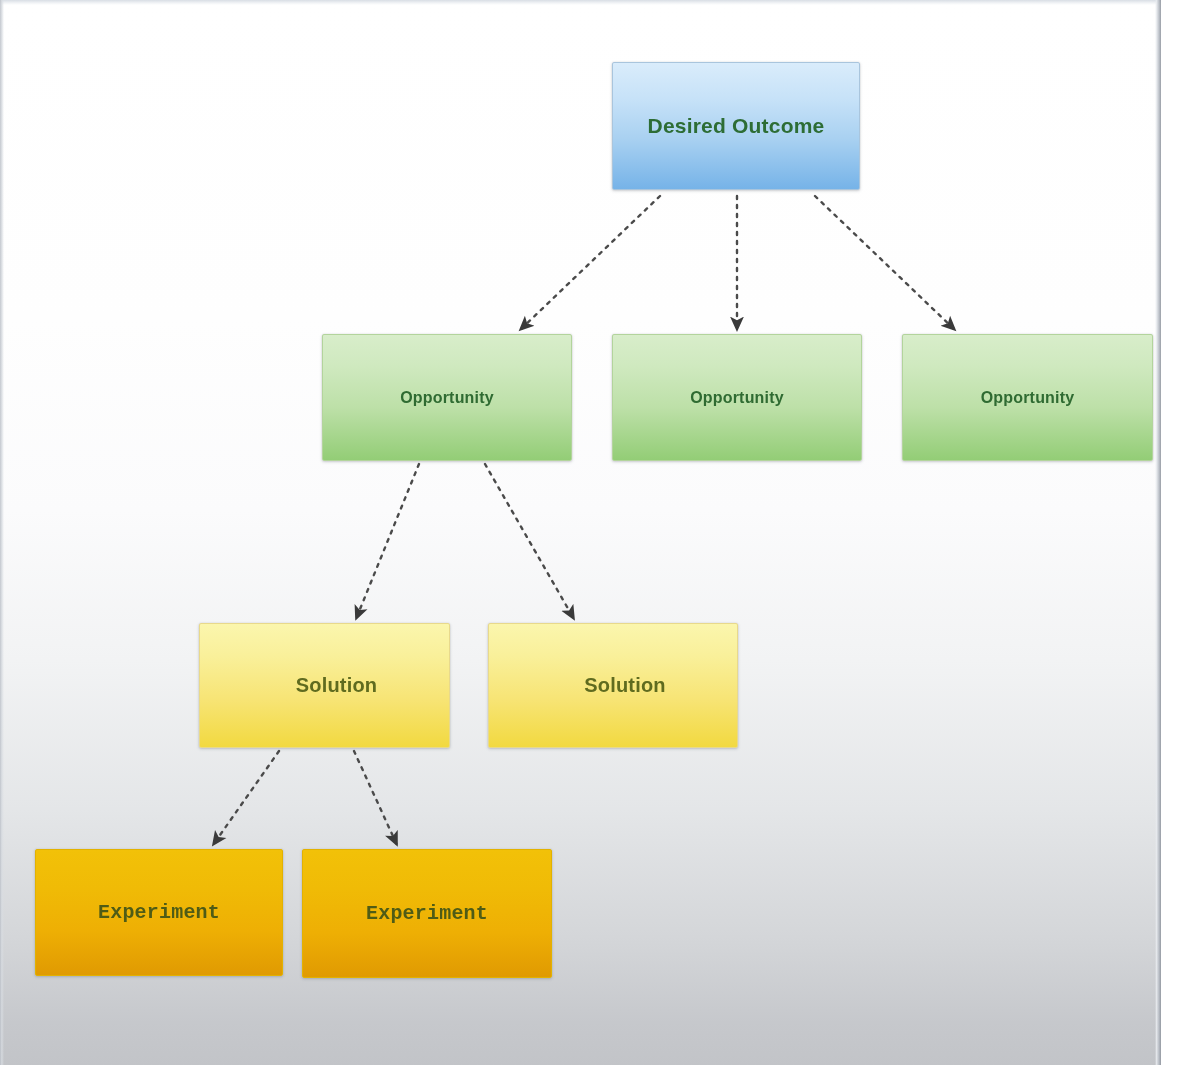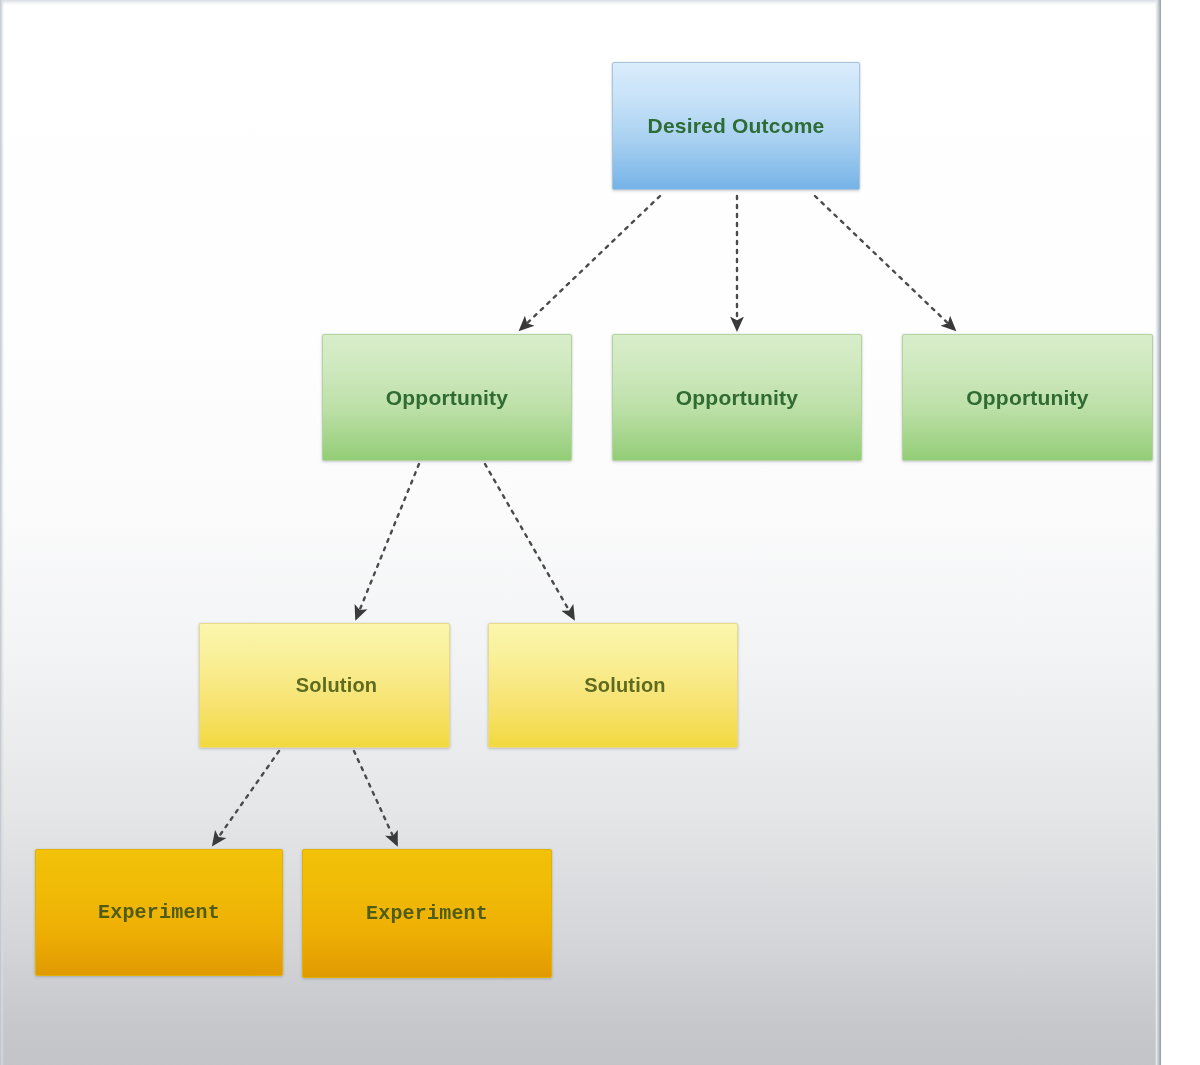--- a/index.html
+++ b/index.html
@@ -79,21 +79,21 @@
     background: linear-gradient(to bottom, #d9ecfb 0%, #c7e2f8 28%, #a9d1f1 60%, #76b3e8 100%);
     border: 1px solid #a9c5dd;
   }
   .node.outcome .label { font-size: 21px; color: #2d6d35; }
 
   
   .node.opportunity {
     background: linear-gradient(to bottom, #d8edca 0%, #cfe9bf 25%, #bde0a8 58%, #93cd76 100%);
     border: 1px solid #b3d49c;
   }
-  .node.opportunity .label { font-size: 21px; color: #2f6b32; }
+  .node.opportunity .label { font-size: 16px; color: #2f6b32; }
 
   
   .node.solution {
     background: linear-gradient(to bottom, #fbf6ad 0%, #f9f09a 26%, #f7e474 62%, #f2d940 100%);
     border: 1px solid #e8d98c;
   }
   .node.solution .label { font-size: 20px; color: #5f6b1f; margin-left: 24px; }
 
   
   .node.experiment {

